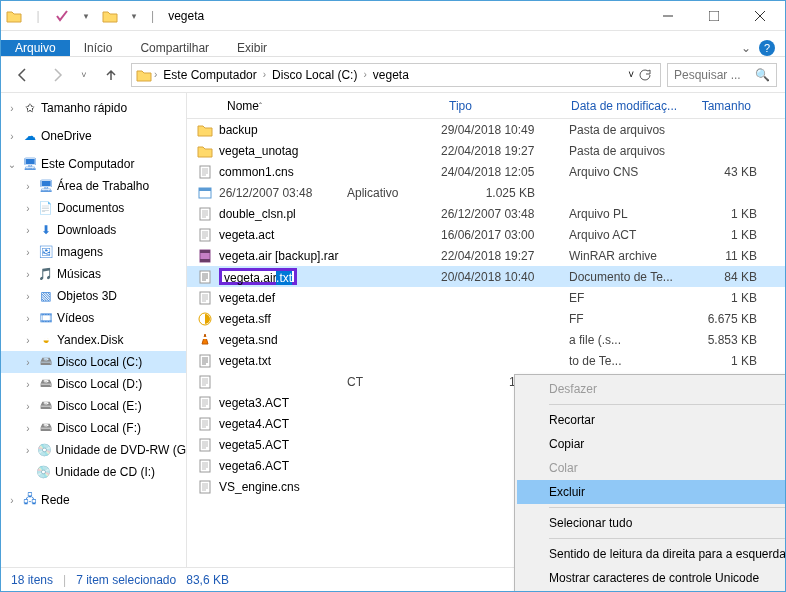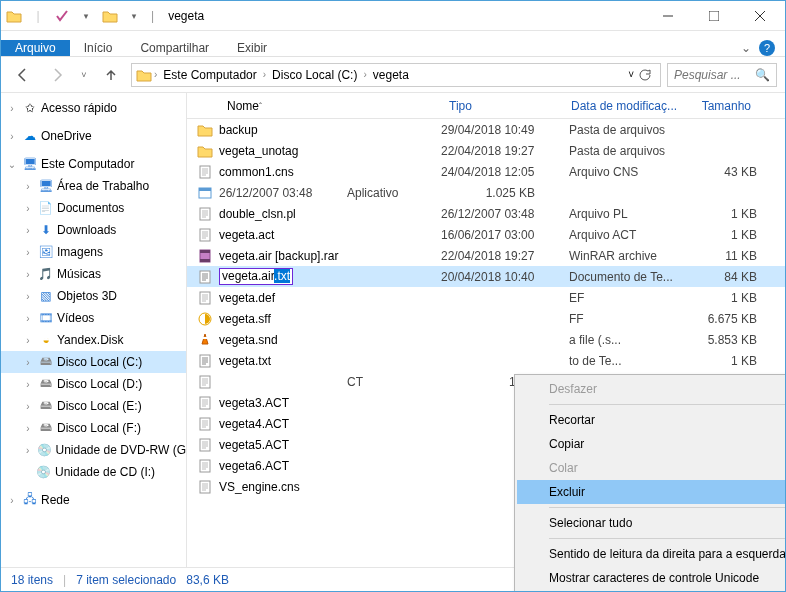--- a/index.html
+++ b/index.html
@@ -18,21 +18,21 @@
 .help .chev{color:#666}
 .help .q{width:16px;height:16px;border-radius:50%;background:#1979ca;color:#fff;display:flex;align-items:center;justify-content:center;font-size:11px}
 .addr{height:36px;display:flex;align-items:center;gap:6px;padding:0 8px;border-bottom:1px solid #e5e5e5}
 .navbtn{width:28px;height:28px;display:flex;align-items:center;justify-content:center;color:#555}
 .navbtn.dis{color:#bbb}
 .crumbs{flex:1;height:24px;border:1px solid #ccc;display:flex;align-items:center;padding:0 4px;gap:2px}
 .crumb{padding:2px 4px;display:flex;align-items:center;gap:4px}
 .crumb-sep{color:#888;font-size:10px}
 .addr-end{display:flex;align-items:center;gap:4px;color:#666;padding:0 4px}
 .search{width:110px;height:24px;border:1px solid #ccc;display:flex;align-items:center;padding:0 6px}
-.search input{border:none;outline:none;width:70px;color:#000000;font-style:italic}
+.search input{border:none;outline:none;width:70px;color:#000000;}
 .content{display:flex;height:475px}
 .side{width:186px;border-right:1px solid #e5e5e5;overflow-y:auto;padding:4px 0}
 .tree-item{display:flex;align-items:center;height:22px;padding-left:4px;gap:2px;white-space:nowrap;overflow:hidden}
 .tree-item .exp{width:14px;text-align:center;color:#888;font-size:10px}
 .tree-item .icon{width:18px;text-align:center}
 .tree-item.sel{background:#cce8ff}
 .tree-group{margin-bottom:6px}
 .main{flex:1;position:relative}
 .cols{display:flex;height:26px;align-items:center;border-bottom:1px solid #e5e5e5;padding-left:32px}
 .col{color:#1e5bb6;padding:4px 8px}
@@ -43,21 +43,21 @@
 .sort{color:#555;font-size:9px}
 .rows{}
 .row{display:flex;align-items:center;height:21px;padding-left:10px}
 .row .icon{width:22px;text-align:center}
 .row .name{width:222px;white-space:nowrap;overflow:hidden}
 .row .date{width:128px;color:#444}
 .row .type{width:122px;color:#444;white-space:nowrap;overflow:hidden}
 .row .size{width:66px;text-align:right;color:#444}
 .row.sel{background:#cce8ff}
 .row.sel .name{display:flex;align-items:center}
-.rename{background:#fff;border:1px solid #6d28d9;padding:0 2px;height:17px}
+.rename{background:#fff;border:3px solid #6d28d9;padding:0 2px;height:17px}
 .selext{background:#0078d7;color:#fff}
 .ctx{position:absolute;left:327px;top:281px;width:296px;background:#f0f0f0;border:1px solid #b8b8b8;box-shadow:2px 2px 4px rgba(0,0,0,.2);z-index:10;padding:2px}
 .ctx-item{height:24px;display:flex;align-items:center;padding-left:32px;position:relative}
 .ctx-item.dis{color:#9b9b9b}
 .ctx-item.hov{background:#90c8f6}
 .ctx-sep{height:1px;background:#d0d0d0;margin:3px 2px 3px 32px}
 .status{position:absolute;bottom:0;left:0;right:0;height:24px;border-top:1px solid #e5e5e5;display:flex;align-items:center;padding:0 10px;gap:10px;background:#fff}
 .status span{color:#1e5bb6}
 .status .sep{color:#bbb}
 .status-views{margin-left:auto;display:flex;gap:2px}
@@ -164,21 +164,21 @@
     <span style="margin-left:auto;color:#777">🔍</span>
   </div>
 </div>
 
 <div class="content">
   <div class="side">
     <div class="tree-group">
       <div class="tree-item">
           <span class="exp">›</span>
           <span class="icon">✩</span>
-          <span>Acesso rápido</span>
+          <span>Tamanho rápido</span>
         </div>
     </div>
     <div class="tree-group">
       <div class="tree-item">
           <span class="exp">›</span>
           <span class="icon" style="color:#0078d7">☁</span>
           <span>OneDrive</span>
         </div>
     </div>
     <div class="tree-group">

